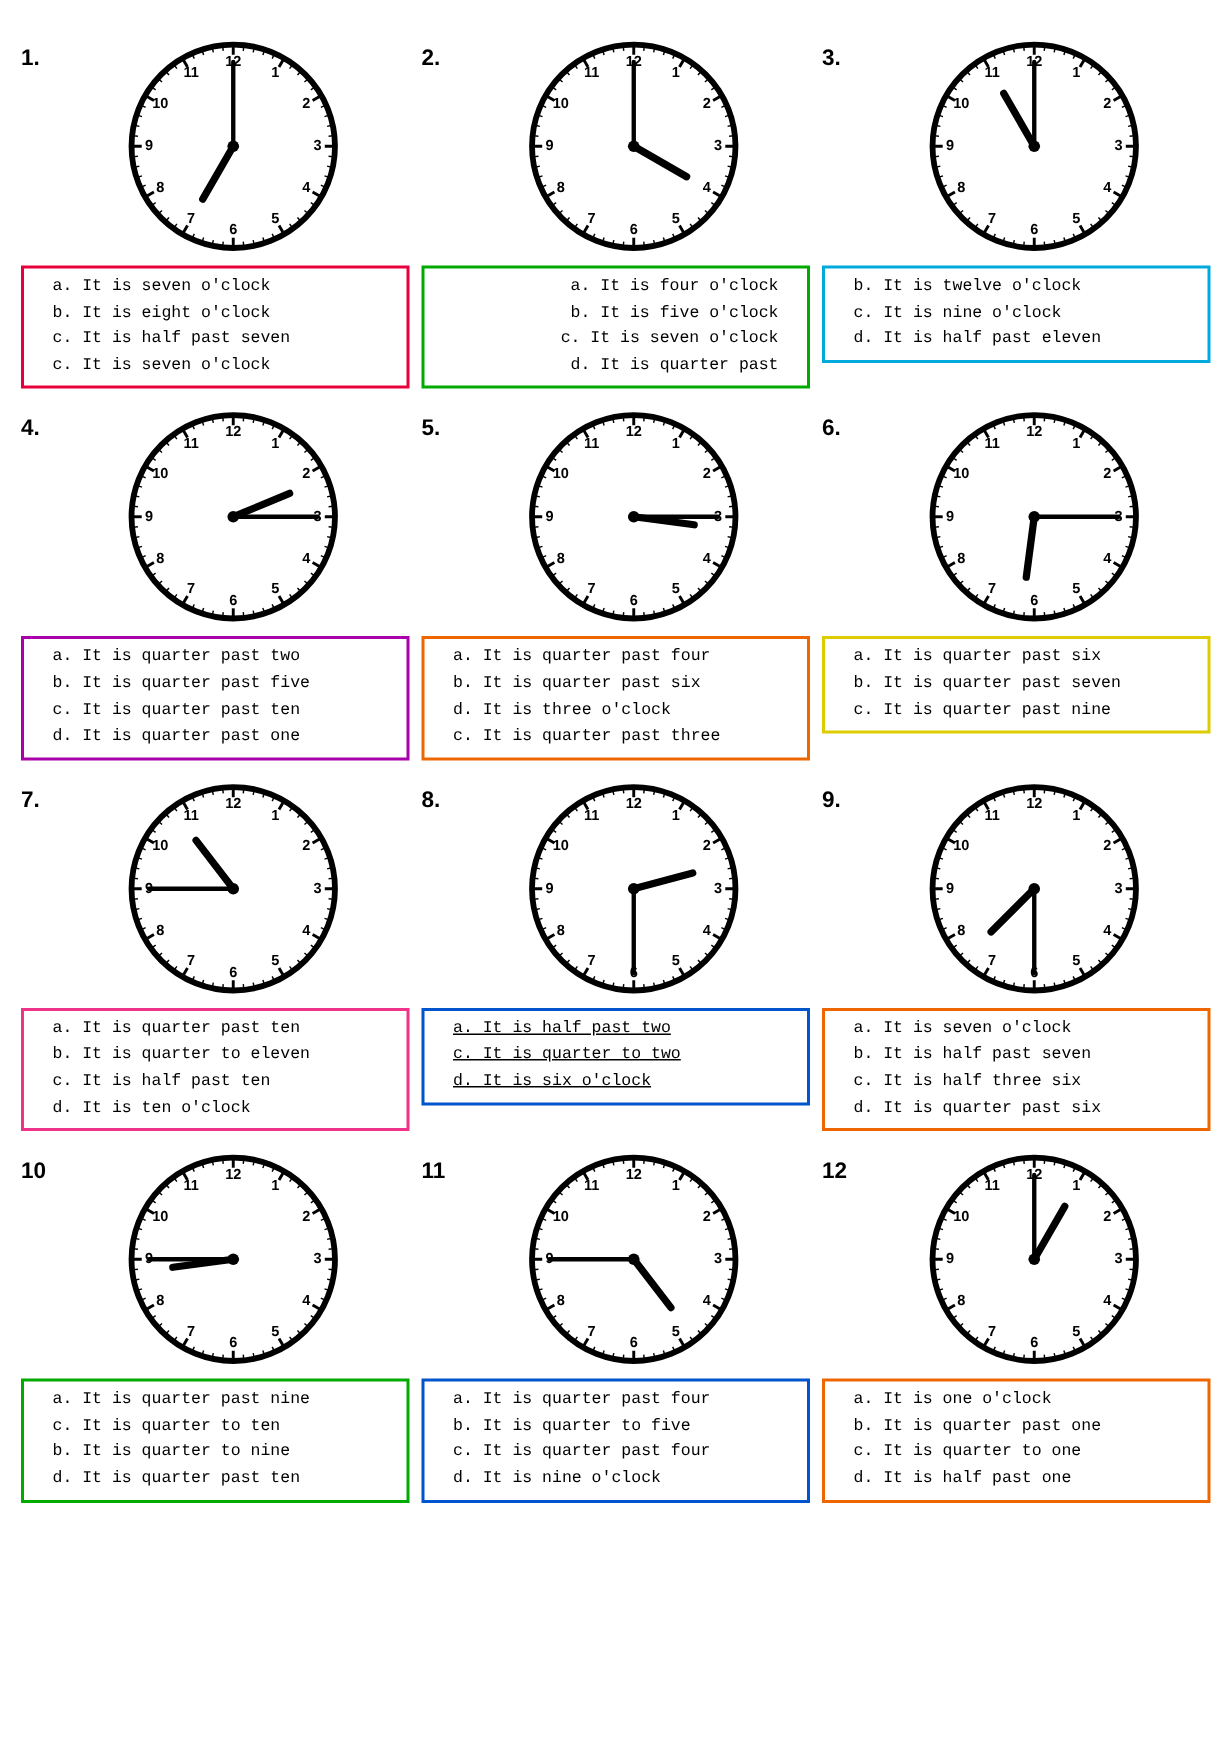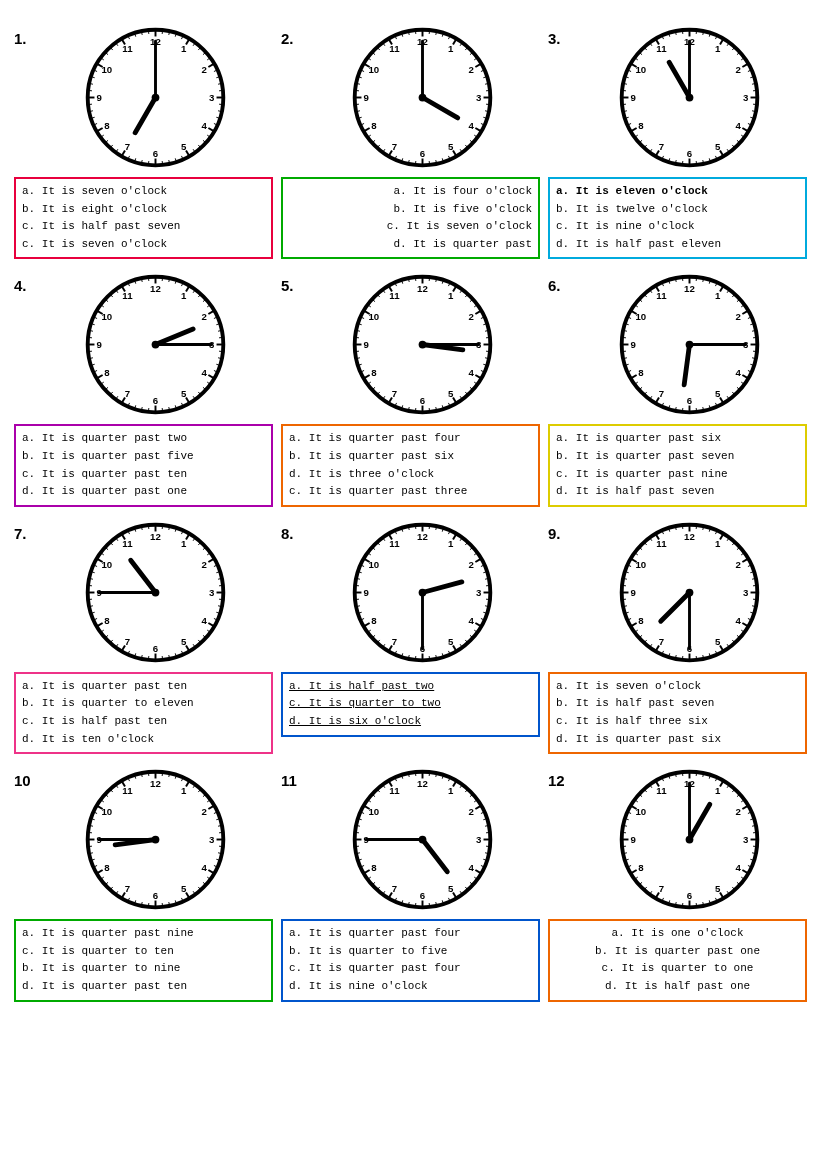--- a/index.html
+++ b/index.html
@@ -49,21 +49,21 @@
       display: flex;
       justify-content: center;
     }
     .clock-svg {
       width: 155px;
       height: 155px;
     }
     .answers-box {
       width: 100%;
       border: 2px solid #000;
-      padding: 4px 6px;
+      padding: 4px 19px;
       margin-top: 2px;
       font-size: 11px;
       line-height: 1.6;
       font-family: 'Courier New', monospace;
     }
   </style>
 </head>
 <body>
 
 <h1></h1>
@@ -329,21 +329,20 @@
             <text x="22.0" y="80.0" text-anchor="middle" dominant-baseline="central" font-size="10" font-family="Arial" font-weight="bold">9</text>
             <text x="29.8" y="51.0" text-anchor="middle" dominant-baseline="central" font-size="10" font-family="Arial" font-weight="bold">10</text>
             <text x="51.0" y="29.8" text-anchor="middle" dominant-baseline="central" font-size="10" font-family="Arial" font-weight="bold">11</text>
     <line x1="80" y1="80" x2="59.0" y2="43.6" stroke="#000" stroke-width="5" stroke-linecap="round"></line>
     <line x1="80" y1="80" x2="80.0" y2="22.0" stroke="#000" stroke-width="3" stroke-linecap="round"></line>
     <circle cx="80" cy="80" r="4" fill="#000"></circle>
   </svg>
         </div>
       </div>
       <div class="answers-box" style="border-color: rgb(0, 170, 221);">
-        <div style="font-weight: bold; font-family: &quot;Courier New&quot;, monospace;">a.  It is eleven o'clock</div>
         <div>b.  It is twelve o'clock</div>
         <div>c.  It is nine o'clock</div>
         <div>d.  It is half past eleven</div>
       </div>
     </div>
     <div class="cell">
       <div class="clock-container">
         <span class="question-num">4.</span>
         <div class="clock-wrap">
           <svg viewBox="0 0 160 160" class="clock-svg">
@@ -605,21 +604,20 @@
     <line x1="80" y1="80" x2="74.5" y2="121.6" stroke="#000" stroke-width="5" stroke-linecap="round"></line>
     <line x1="80" y1="80" x2="138.0" y2="80.0" stroke="#000" stroke-width="3" stroke-linecap="round"></line>
     <circle cx="80" cy="80" r="4" fill="#000"></circle>
   </svg>
         </div>
       </div>
       <div class="answers-box" style="border-color: rgb(221, 204, 0);">
         <div>a.  It is quarter past six</div>
         <div>b.  It is quarter past seven</div>
         <div>c.  It is quarter past nine</div>
-        <div>d.  It is half past seven</div>
       </div>
     </div>
     <div class="cell">
       <div class="clock-container">
         <span class="question-num">7.</span>
         <div class="clock-wrap">
           <svg viewBox="0 0 160 160" class="clock-svg">
     <circle cx="80" cy="80" r="70" fill="white" stroke="#000" stroke-width="4"></circle>
     <line x1="80.0" y1="17.0" x2="80.0" y2="10.0" stroke="#000" stroke-width="2"></line>
             <line x1="86.9" y1="14.4" x2="87.3" y2="10.4" stroke="#000" stroke-width="1"></line>
@@ -1146,20 +1144,20 @@
             <text x="29.8" y="109.0" text-anchor="middle" dominant-baseline="central" font-size="10" font-family="Arial" font-weight="bold">8</text>
             <text x="22.0" y="80.0" text-anchor="middle" dominant-baseline="central" font-size="10" font-family="Arial" font-weight="bold">9</text>
             <text x="29.8" y="51.0" text-anchor="middle" dominant-baseline="central" font-size="10" font-family="Arial" font-weight="bold">10</text>
             <text x="51.0" y="29.8" text-anchor="middle" dominant-baseline="central" font-size="10" font-family="Arial" font-weight="bold">11</text>
     <line x1="80" y1="80" x2="101.0" y2="43.6" stroke="#000" stroke-width="5" stroke-linecap="round"></line>
     <line x1="80" y1="80" x2="80.0" y2="22.0" stroke="#000" stroke-width="3" stroke-linecap="round"></line>
     <circle cx="80" cy="80" r="4" fill="#000"></circle>
   </svg>
         </div>
       </div>
-      <div class="answers-box" style="border-color: rgb(238, 102, 0); text-align: center;">
+      <div class="answers-box" style="border-color: rgb(238, 102, 0);">
         <div>a.  It is one o'clock</div>
         <div>b.  It is quarter past one</div>
         <div>c.  It is quarter to one</div>
         <div>d.  It is half past one</div>
       </div>
     </div>
   </div>
 
 </body></html>

